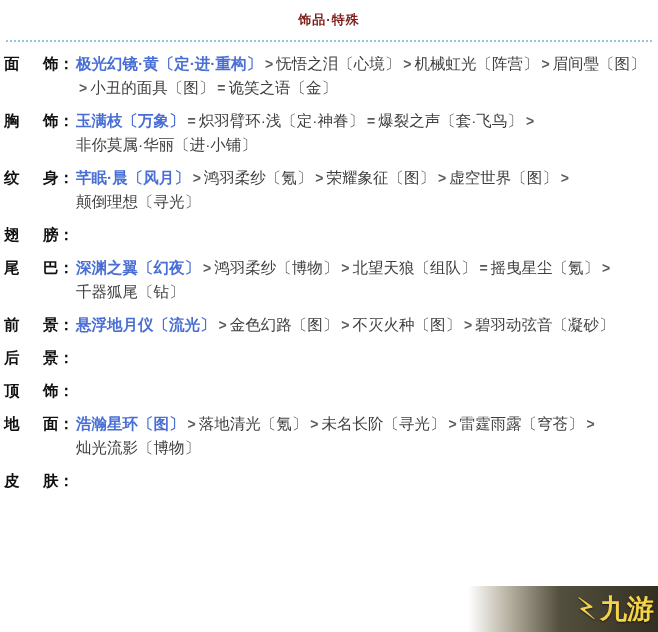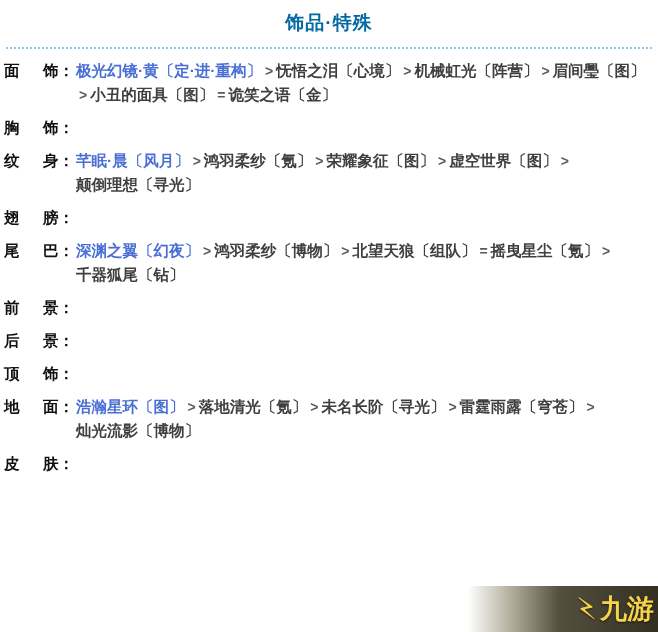--- a/index.html
+++ b/index.html
@@ -12,23 +12,23 @@
     background: #ffffff;
     font-family: "Liberation Sans", "DejaVu Sans", sans-serif;
     color: #2b2b2b;
     overflow: hidden;
     position: relative;
   }
 
   
   .page-title {
     text-align: center;
-    font-size: 19px;
-    font-weight: bold;
-    color: #0369a1;
+    font-size: 13px;
+    font-weight: bold;
+    color: #7f1d1d;
     letter-spacing: 1px;
     padding: 12px 0 10px 0;
     line-height: 1.2;
   }
   .divider {
     margin: 2px 6px 10px 6px;
     height: 0;
     border-top: 2px dotted #8fc7e8;
   }
 
@@ -66,21 +66,20 @@
   
   .itm {
     white-space: nowrap;
   }
   .itm.first {
     color: #4a6fd4;
     font-weight: bold;
   }
   .itm.rest {
     color: #3f3f3f;
-    font-weight: bold;
   }
   .sep {
     color: #5a5a5a;
     padding: 0 3px;
     font-weight: bold;
     font-size: 14px;
   }
 
   
   .watermark {
@@ -128,20 +127,21 @@
         <span>面</span>
         <span class="lbl-colon"><span>饰</span><span>：</span></span>
       </div>
       <div class="row-body"><span class="itm first">极光幻镜·黄〔定·进·重构〕</span><span class="sep">&gt;</span><span class="itm rest">怃悟之泪〔心境〕</span><span class="sep">&gt;</span><span class="itm rest">机械虹光〔阵营〕</span><span class="sep">&gt;</span><span class="itm rest">眉间璺〔图〕</span><span class="sep">&gt;</span><span class="itm rest">小丑的面具〔图〕</span><span class="sep">=</span><span class="itm rest">诡笑之语〔金〕</span></div>
     </div>
     <div class="row">
       <div class="row-label">
         <span>胸</span>
         <span class="lbl-colon"><span>饰</span><span>：</span></span>
       </div>
+      <div class="row-body"><span class="itm first">玉满枝〔万象〕</span><span class="sep">=</span><span class="itm rest">炽羽臂环·浅〔定·神眷〕</span><span class="sep">=</span><span class="itm rest">爆裂之声〔套·飞鸟〕</span><span class="sep">&gt;</span><span class="itm rest">非你莫属·华丽〔进·小铺〕</span></div>
     </div>
     <div class="row">
       <div class="row-label">
         <span>纹</span>
         <span class="lbl-colon"><span>身</span><span>：</span></span>
       </div>
       <div class="row-body"><span class="itm first">芊眠·晨〔风月〕</span><span class="sep">&gt;</span><span class="itm rest">鸿羽柔纱〔氪〕</span><span class="sep">&gt;</span><span class="itm rest">荣耀象征〔图〕</span><span class="sep">&gt;</span><span class="itm rest">虚空世界〔图〕</span><span class="sep">&gt;</span><span class="itm rest">颠倒理想〔寻光〕</span></div>
     </div>
     <div class="row">
       <div class="row-label">
@@ -154,20 +154,21 @@
         <span>尾</span>
         <span class="lbl-colon"><span>巴</span><span>：</span></span>
       </div>
       <div class="row-body"><span class="itm first">深渊之翼〔幻夜〕</span><span class="sep">&gt;</span><span class="itm rest">鸿羽柔纱〔博物〕</span><span class="sep">&gt;</span><span class="itm rest">北望天狼〔组队〕</span><span class="sep">=</span><span class="itm rest">摇曳星尘〔氪〕</span><span class="sep">&gt;</span><span class="itm rest">千器狐尾〔钻〕</span></div>
     </div>
     <div class="row">
       <div class="row-label">
         <span>前</span>
         <span class="lbl-colon"><span>景</span><span>：</span></span>
       </div>
+      <div class="row-body"><span class="itm first">悬浮地月仪〔流光〕</span><span class="sep">&gt;</span><span class="itm rest">金色幻路〔图〕</span><span class="sep">&gt;</span><span class="itm rest">不灭火种〔图〕</span><span class="sep">&gt;</span><span class="itm rest">碧羽动弦音〔凝砂〕</span></div>
     </div>
     <div class="row">
       <div class="row-label">
         <span>后</span>
         <span class="lbl-colon"><span>景</span><span>：</span></span>
       </div>
     </div>
     <div class="row">
       <div class="row-label">
         <span>顶</span>

